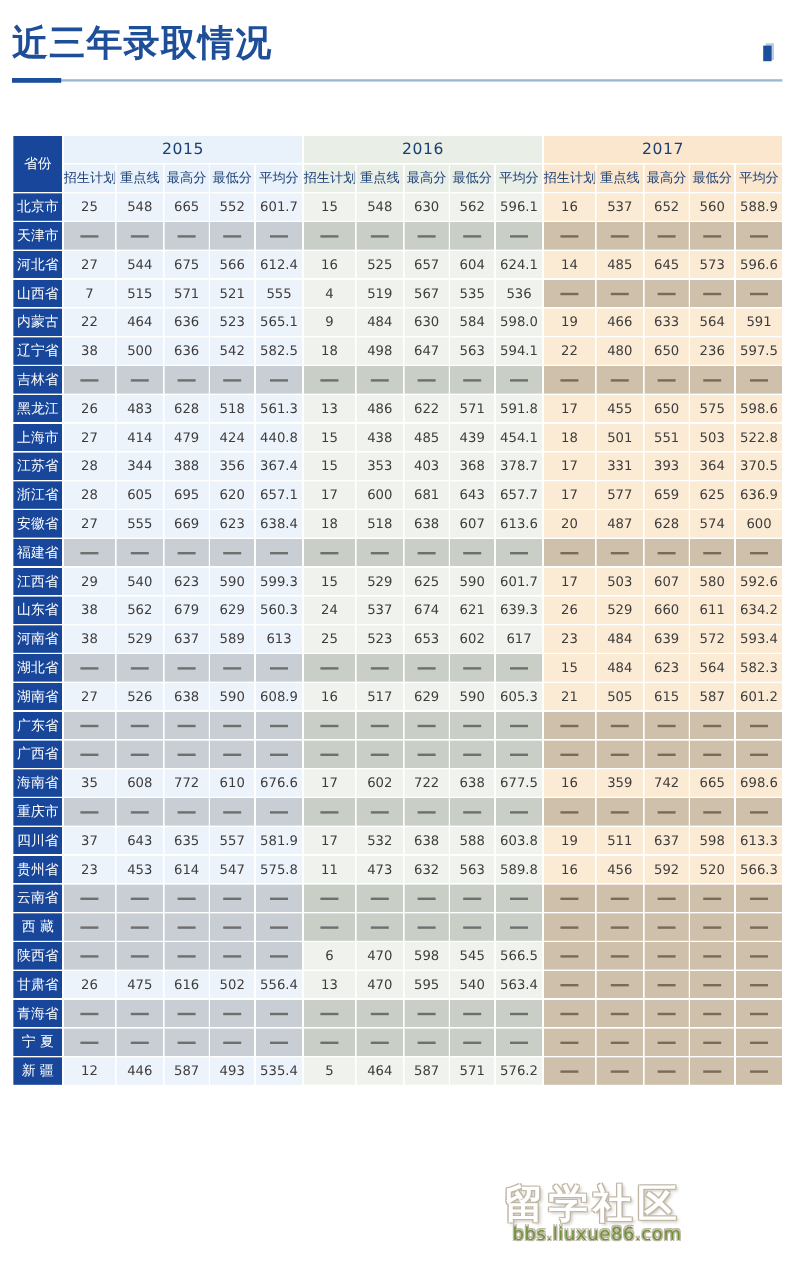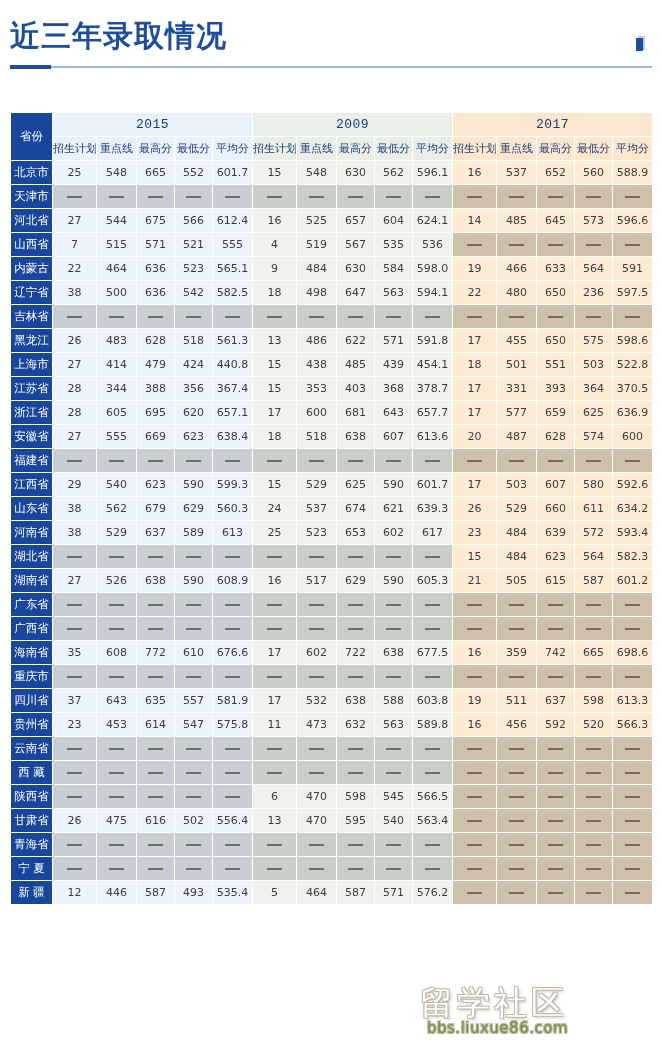--- a/index.html
+++ b/index.html
@@ -51,21 +51,21 @@
     font-weight:normal;
     overflow:hidden;
     white-space:nowrap;
   }
   
   .th-prov{
     background:#17469b;color:#ffffff;font-size:11.5px;
     border:1px solid #17469b;
   }
   
-  .yr{font-size:13px;color:#1b3f77;font-weight:normal;letter-spacing:.5px;height:30px;line-height:30px;font-family:Liberation Mono, monospace;}
+  .yr{font-size:13px;color:#1b3f77;font-weight:normal;letter-spacing:.5px;height:30px;line-height:30px;}
   .yr15{background:#e9f1fb;}
   .yr16{background:#e9efe6;}
   .yr17{background:#fbe7cd;}
   
   .sub{font-size:11px;color:#1b3f77;height:24px;line-height:24px;}
   .sub15{background:#e9f1fb;}
   .sub16{background:#e9efe6;}
   .sub17{background:#fbe7cd;}
 
   
@@ -93,21 +93,21 @@
   col.cw-min{width:38px;}
   col.cw-avg{width:40px;}
 
   
   .wm{
     position:absolute;right:16px;bottom:22px;
     text-align:right;pointer-events:none;
     opacity:.82;
   }
   .wm-cn{
-    font-size:33px;font-weight:normal;color:#ffffff;
+    font-size:33px;font-weight:bold;color:#ffffff;
     letter-spacing:4px;line-height:34px;
     text-shadow:1px 1px 0 #b4a893,-1px -1px 0 #b4a893,1px -1px 0 #b4a893,-1px 1px 0 #b4a893,2px 2px 3px rgba(120,105,85,.55);
     font-family:"DejaVu Sans","Liberation Sans",sans-serif;
   }
   .wm-url{
     font-size:15px;color:#4d7c0f;letter-spacing:.5px;line-height:17px;
     text-shadow:1px 1px 0 #b4a893,-1px -1px 0 #b4a893,1px -1px 0 #b4a893,-1px 1px 0 #b4a893;
     font-family:"DejaVu Sans","Liberation Sans",sans-serif;
   }
 </style>
@@ -145,21 +145,21 @@
         <col class="cw-plan">
           <col class="cw-line">
           <col class="cw-max">
           <col class="cw-min">
           <col class="cw-avg">
       </colgroup>
       <thead>
           <tr>
             <th class="th-prov" rowspan="2">省份</th>
             <th class="yr yr15" colspan="5">2015</th>
-            <th class="yr yr16" colspan="5">2009</th>
+            <th class="yr yr16" colspan="5">2016</th>
             <th class="yr yr17" colspan="5">2017</th>
           </tr>
           <tr>
             <th class="sub sub15">招生计划</th>
             <th class="sub sub15">重点线</th>
             <th class="sub sub15">最高分</th>
             <th class="sub sub15">最低分</th>
             <th class="sub sub15">平均分</th>
             <th class="sub sub16">招生计划</th>
             <th class="sub sub16">重点线</th>

